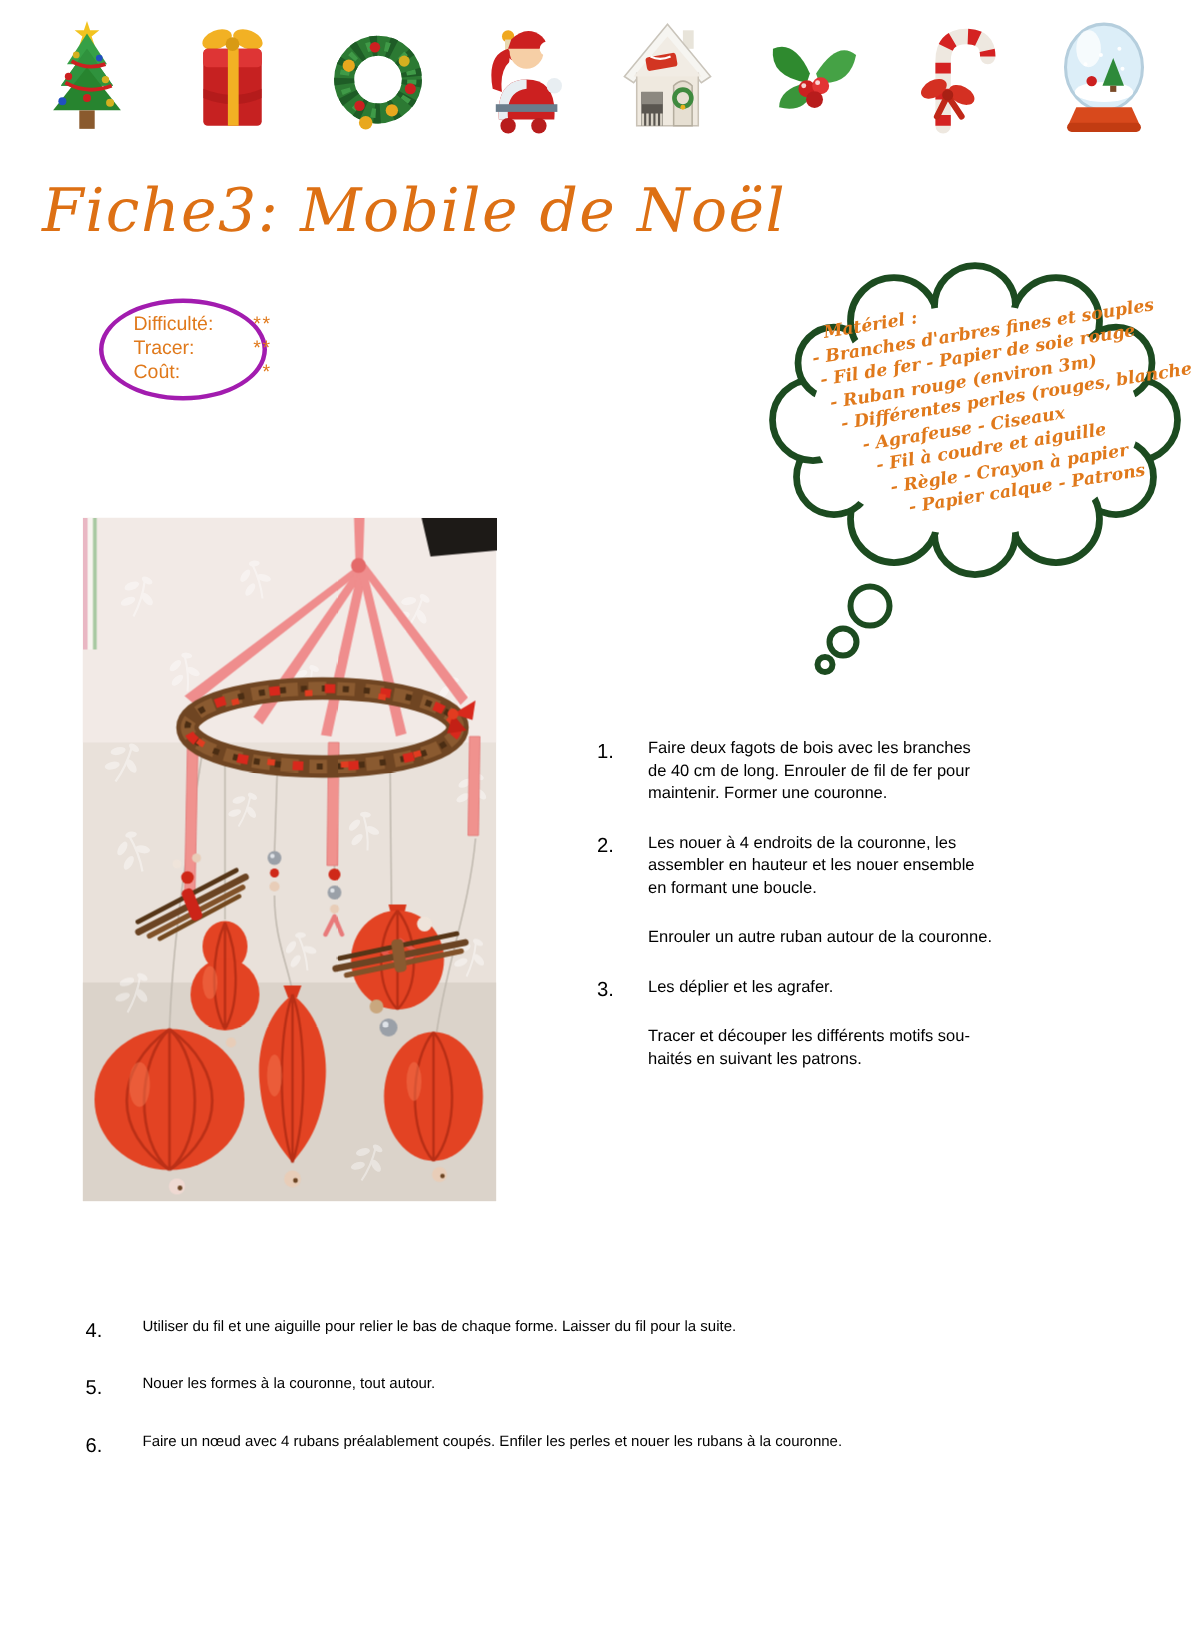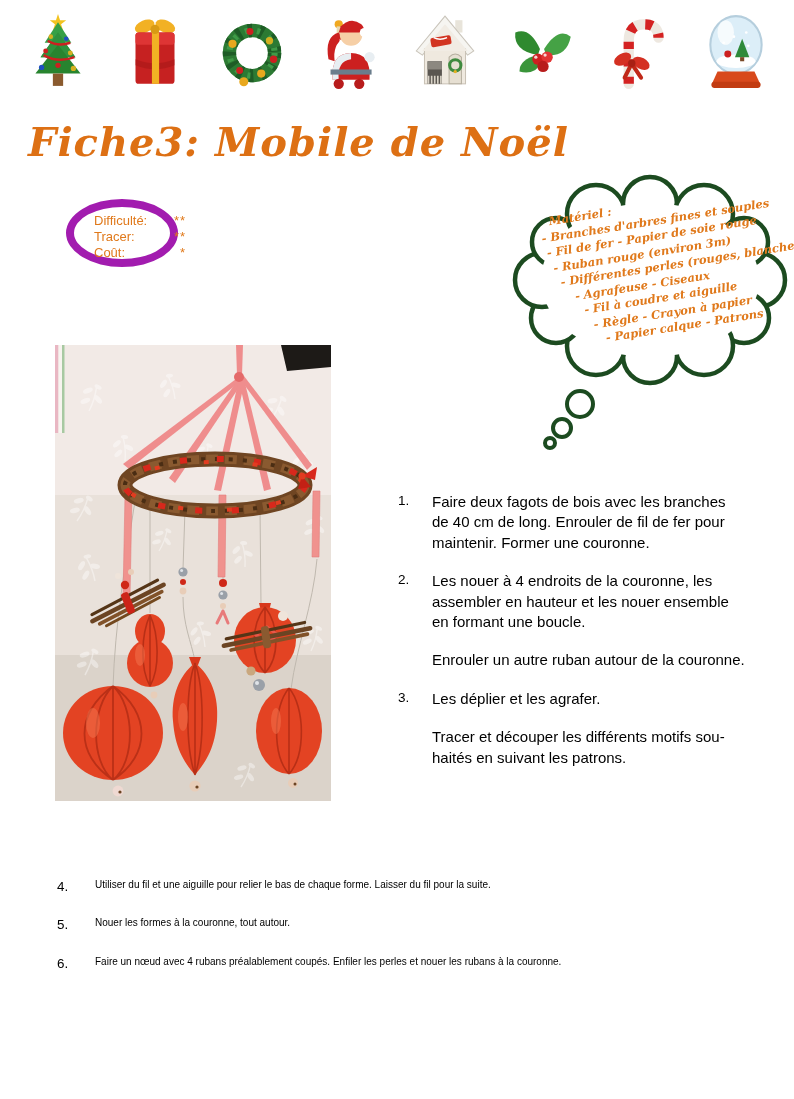--- a/index.html
+++ b/index.html
@@ -10,27 +10,27 @@
   
   .icons-row{
     position:absolute;left:25px;top:6px;width:744px;height:84px;
     display:flex;justify-content:space-between;align-items:flex-end;
   }
   .icon{width:66px;height:78px;display:block;}
   .icon svg{width:100%;height:100%;display:block;}
   
   .title{
     position:absolute;left:28px;top:118px;margin:0;
-    font-family:"DejaVu Serif",serif;font-style:italic;font-weight:700;
+    font-family:"DejaVu Serif",serif;font-style:italic;font-weight:400;
     font-size:40px;letter-spacing:1px;color:#DD7014;white-space:nowrap;
   }
   
   .rating-oval{
     position:absolute;left:66px;top:199px;width:112px;height:68px;
-    border:8px solid #a21caf;border-radius:50%;
+    border:3px solid #a21caf;border-radius:50%;
     box-sizing:border-box;
     text-decoration:underline;
   }
   .rating-rows{position:absolute;left:20px;top:6px;width:92px;}
   .r-row{display:flex;font-size:13px;line-height:16px;color:#E0791B;}
   .r-stars{margin-left:auto;letter-spacing:1px;}
   
   .cloud{position:absolute;left:512px;top:172px;width:280px;height:292px;}
   .cloud svg{position:absolute;left:0;top:0;}
   .cloud-text{
@@ -47,21 +47,21 @@
   .cloud-text .cl:nth-child(7){padding-left:31px;}
   .cloud-text .cl:nth-child(8){padding-left:38px;}
   .cloud-text .cl:nth-child(9){padding-left:48px;}
   
   .photo{position:absolute;left:55px;top:345px;width:276px;height:456px;margin:0;overflow:hidden;}
   
   .steps-right{position:absolute;left:398px;top:492px;width:394px;}
   .step{display:flex;}
   .step-num{width:34px;flex:none;font-size:13.5px;line-height:1.36;}
   .step-body{width:340px;}
-  .para{margin:0 0 18px 0;font-size:15px;line-height:1.36;white-space:pre-line;}
+  .para{margin:0 0 18px 0;font-size:11px;line-height:1.36;white-space:pre-line;}
   .steps-bottom{position:absolute;left:57px;top:878px;width:737px;}
   .bstep{display:flex;margin-bottom:21px;}
   .bstep-num{width:38px;flex:none;font-size:13.4px;line-height:1.3;}
   .bstep-text{flex:1;font-size:10px;line-height:1.3;}
 </style>
 </head>
 <body>
 
 <div class="page">
 

